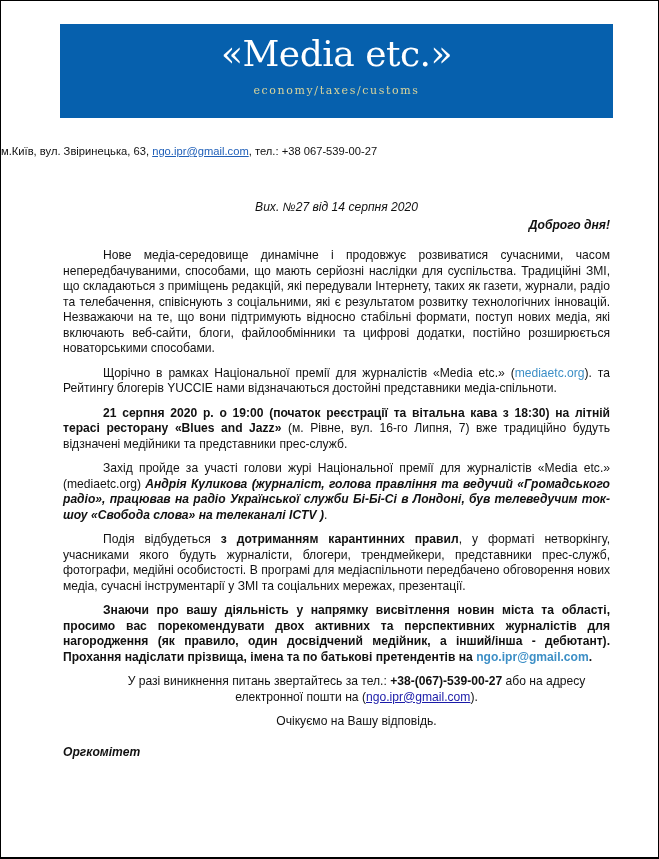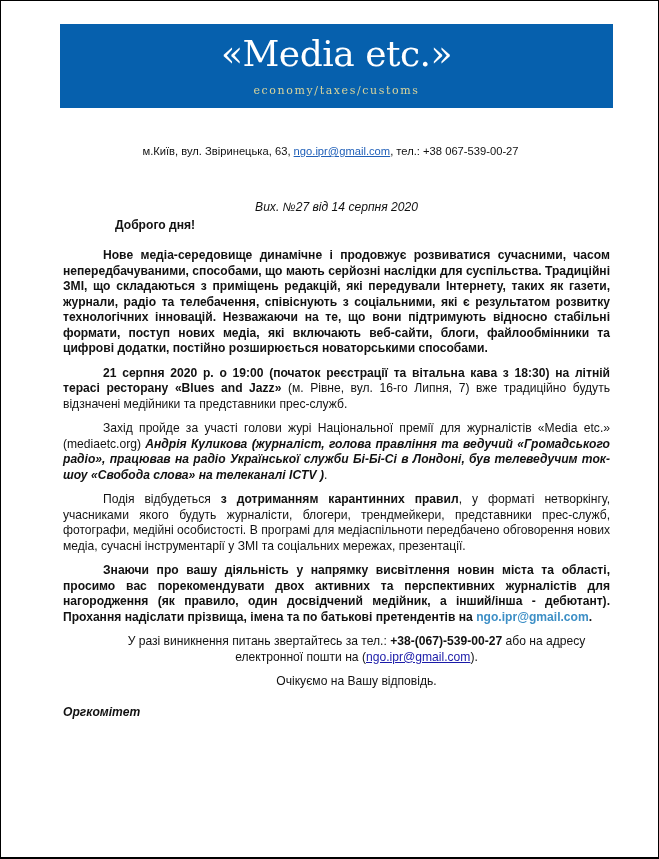--- a/index.html
+++ b/index.html
@@ -6,44 +6,44 @@
     body {
       width: 659px; height: 859px; overflow: hidden; position: relative;
       font-family: "Liberation Sans", sans-serif; color: #111;
     }
     .page {
       position: absolute; left: 0; top: 0; width: 657px; height: 856px;
       border: 1px solid #000; border-bottom-width: 2px; background: #fff;
       box-sizing: content-box;
     }
     .banner {
-      position: absolute; left: 59px; top: 23px; width: 553px; height: 84px;
+      position: absolute; left: 59px; top: 23px; width: 553px; height: 94px;
       background: #0660ad; text-align: center;
     }
     .banner-title {
       font-family: "DejaVu Serif", serif; color: #ffffff;
       font-size: 36px; line-height: 40px; margin-top: 10px; letter-spacing: -0.5px;
     }
     .banner-subtitle {
       font-family: "DejaVu Serif", serif; color: #d9d49b;
       font-size: 11px; letter-spacing: 1.6px; margin-top: 10px;
     }
     .address {
-      position: absolute; left: 0; top: 144px; width: 659px; text-align: center;
+      position: absolute; left: 0; top: 144px; width: 659px; 
       font-size: 11.2px; color: #111;
     }
     .address a { color: #1f5fb8; text-decoration: underline; }
     .content {
       position: absolute; left: 62px; top: 199px; width: 547px;
       font-size: 12.1px; line-height: 15.5px;
     }
     .outgoing { font-style: italic; margin: 0; text-align: center; }
-    .greeting { font-weight: bold; text-align: left; margin: 2px 0 0 0; padding-left: 52px; }
+    .greeting { font-style: italic; font-weight: bold; text-align: right; margin: 2px 0 0 0; padding-left: 52px; }
     p.para { margin: 0 0 9px 0; text-align: justify; text-indent: 40px; }
-    .first-para { margin-top: 15px !important; font-weight: bold; }
+    .first-para { margin-top: 15px !important; }
     a.link-light { color: #3d8fc6; text-decoration: none; }
     a.link-dark { color: #1a1aa8; text-decoration: underline; }
     p.plain { margin: 0 0 9px 40px; text-align: center; text-indent: 0; }
     .sig { margin-top: 15px; font-style: italic; font-weight: bold; line-height: 15px; }
     .sig div { margin: 0; }
     b.i { font-style: italic; }
   </style>
 </head>
 <body>
 
@@ -57,20 +57,21 @@
   <div class="address">
     <span>м.Київ, вул. Звіринецька, 63, </span><a>ngo.ipr@gmail.com</a><span>, тел.: +38 067-539-00-27</span>
   </div>
 
   <div class="content">
     <p class="outgoing">Вих. №27 від 14 серпня 2020</p>
     <p class="greeting">Доброго дня!</p>
 
     <p class="para first-para">Нове медіа-середовище динамічне і продовжує розвиватися сучасними, часом непередбачуваними, способами, що мають серйозні наслідки для суспільства. Традиційні ЗМІ, що складаються з приміщень редакцій, які передували Інтернету, таких як газети, журнали, радіо та телебачення, співіснують з соціальними, які є результатом розвитку технологічних інновацій. Незважаючи на те, що вони підтримують відносно стабільні формати, поступ нових медіа, які включають веб-сайти, блоги, файлообмінники та цифрові додатки, постійно розширюється новаторськими способами.</p>
 
+    <p class="para"><span>Щорічно в рамках Національної премії для журналістів «Media etc.» (</span><a class="link-light">mediaetc.org</a><span>). та Рейтингу блогерів YUCCIE нами відзначаються достойні представники медіа-спільноти.</span></p>
 
     <p class="para"><b>21 серпня 2020 р. о 19:00 (початок реєстрації та вітальна кава з 18:30) на літній терасі ресторану «Blues and Jazz»</b><span> (м. Рівне, вул. 16-го Липня, 7) вже традиційно будуть відзначені медійники та представники прес-служб.</span></p>
 
     <p class="para"><span>Захід пройде за участі голови журі Національної премії для журналістів «Media etc.» (mediaetc.org) </span><b class="i">Андрія Куликова (журналіст, голова правління та ведучий «Громадського радіо», працював на радіо Української служби Бі-Бі-Сі в Лондоні, був телеведучим ток-шоу «Свобода слова» на телеканалі ICTV )</b><span>.</span></p>
 
     <p class="para"><span>Подія відбудеться </span><b>з дотриманням карантинних правил</b><span>, у форматі нетворкінгу, учасниками якого будуть журналісти, блогери, трендмейкери, представники прес-служб, фотографи, медійні особистості. В програмі для медіаспільноти передбачено обговорення нових медіа, сучасні інструментарії у ЗМІ та соціальних мережах, презентації.</span></p>
 
     <p class="para"><b>Знаючи про вашу діяльність у напрямку висвітлення новин міста та області, просимо вас порекомендувати двох активних та перспективних журналістів для нагородження (як правило, один досвідчений медійник, а інший/інша - дебютант). Прохання надіслати прізвища, імена та по батькові претендентів на </b><a class="link-light" style="font-weight:bold">ngo.ipr@gmail.com</a><b>.</b></p>
 
 

